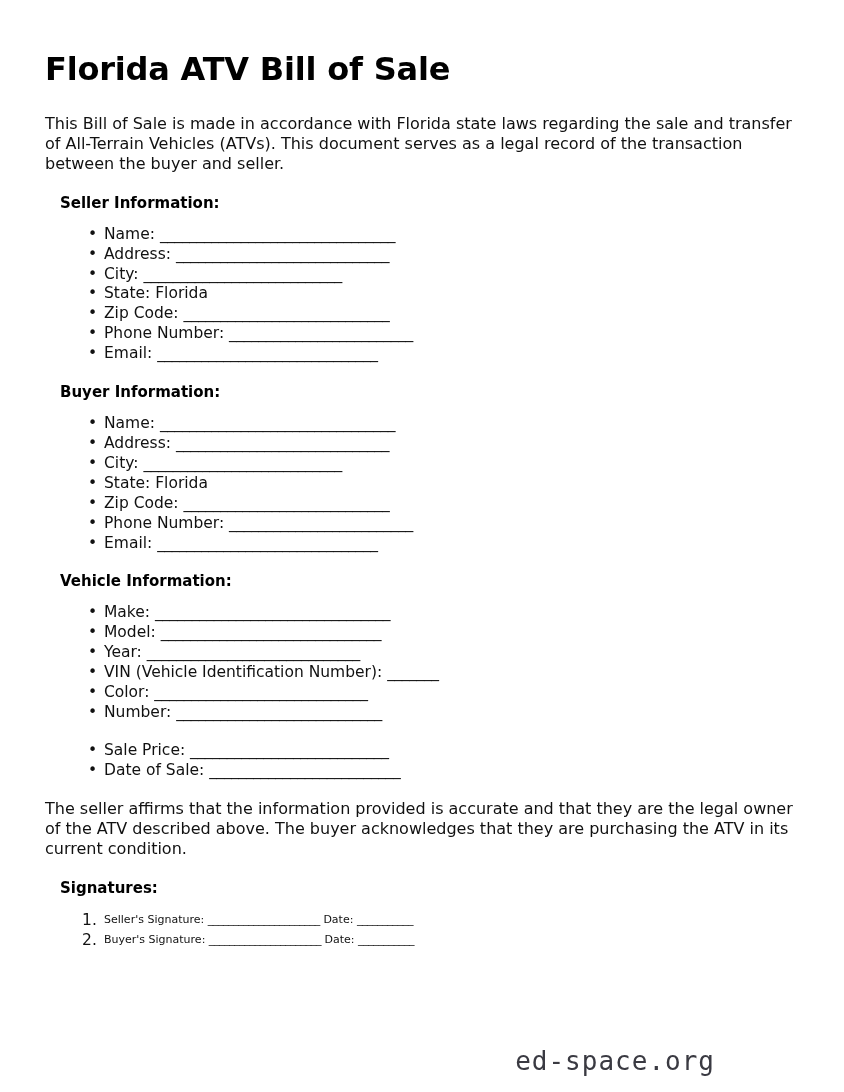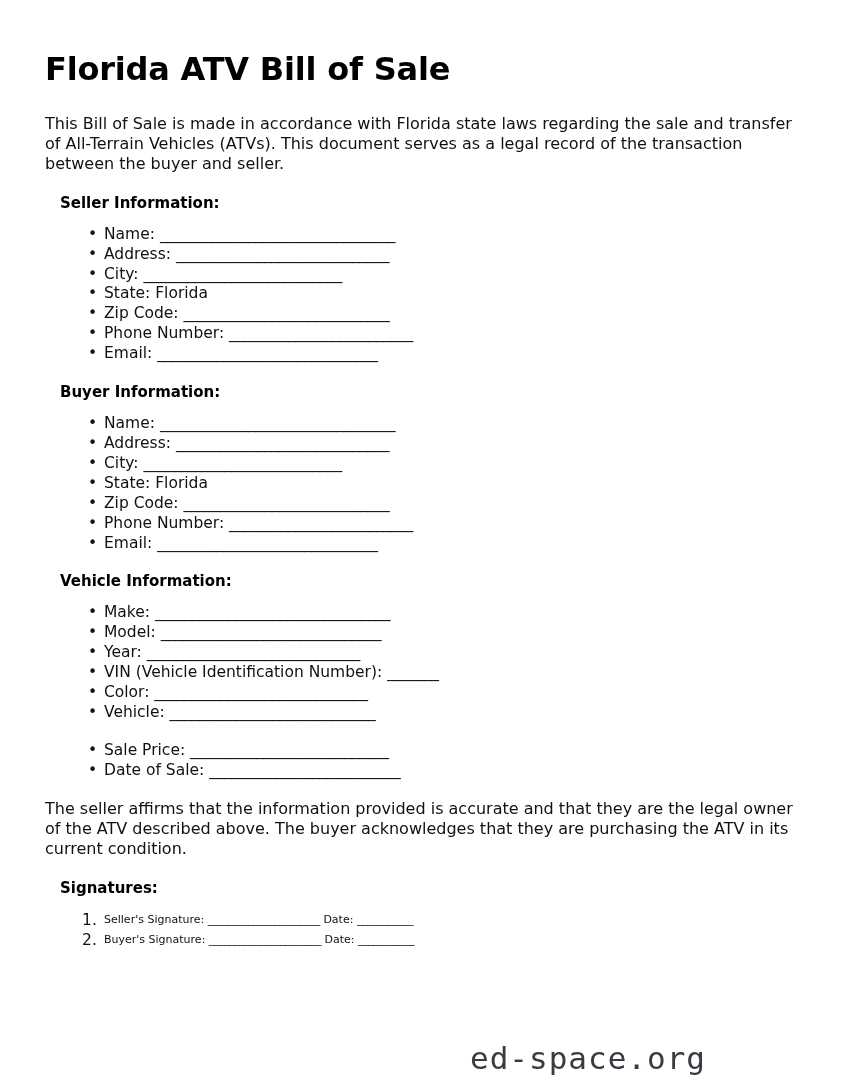--- a/index.html
+++ b/index.html
@@ -109,24 +109,24 @@
     left: 22px;
     top: 0;
     font-size: 15.5px;
     line-height: 20.3px;
     color: #111;
   }
 
   
   .watermark {
     position: absolute;
-    right: 34px;
+    right: 25px;
     bottom: 16px;
     font-family: "DejaVu Sans Mono", "Liberation Mono", monospace;
-    font-size: 31px;
+    font-size: 26px;
     letter-spacing: 1px;
     color: #3a3a42;
     white-space: nowrap;
   }
 </style>
 </head>
 <body>
 
 <div class="page">
   <div class="content">
@@ -162,21 +162,21 @@
     </div>
 
     <div class="section-block">
       <div class="section-heading">Vehicle Information:</div>
       <ul class="field-list">
         <li><span>Make:</span> <span class="fill">________________________________</span></li>
         <li><span>Model:</span> <span class="fill">______________________________</span></li>
         <li><span>Year:</span> <span class="fill">_____________________________</span></li>
         <li><span>VIN (Vehicle Identification Number):</span> <span class="fill">_______</span></li>
         <li><span>Color:</span> <span class="fill">_____________________________</span></li>
-        <li><span>Vehicle:</span> <span class="fill">____________________________</span></li>
+        <li><span>Number:</span> <span class="fill">____________________________</span></li>
       </ul>
     </div>
 
     <div class="section-block">
       <ul class="field-list">
         <li><span>Sale Price:</span> <span class="fill">___________________________</span></li>
         <li><span>Date of Sale:</span> <span class="fill">__________________________</span></li>
       </ul>
     </div>
 

